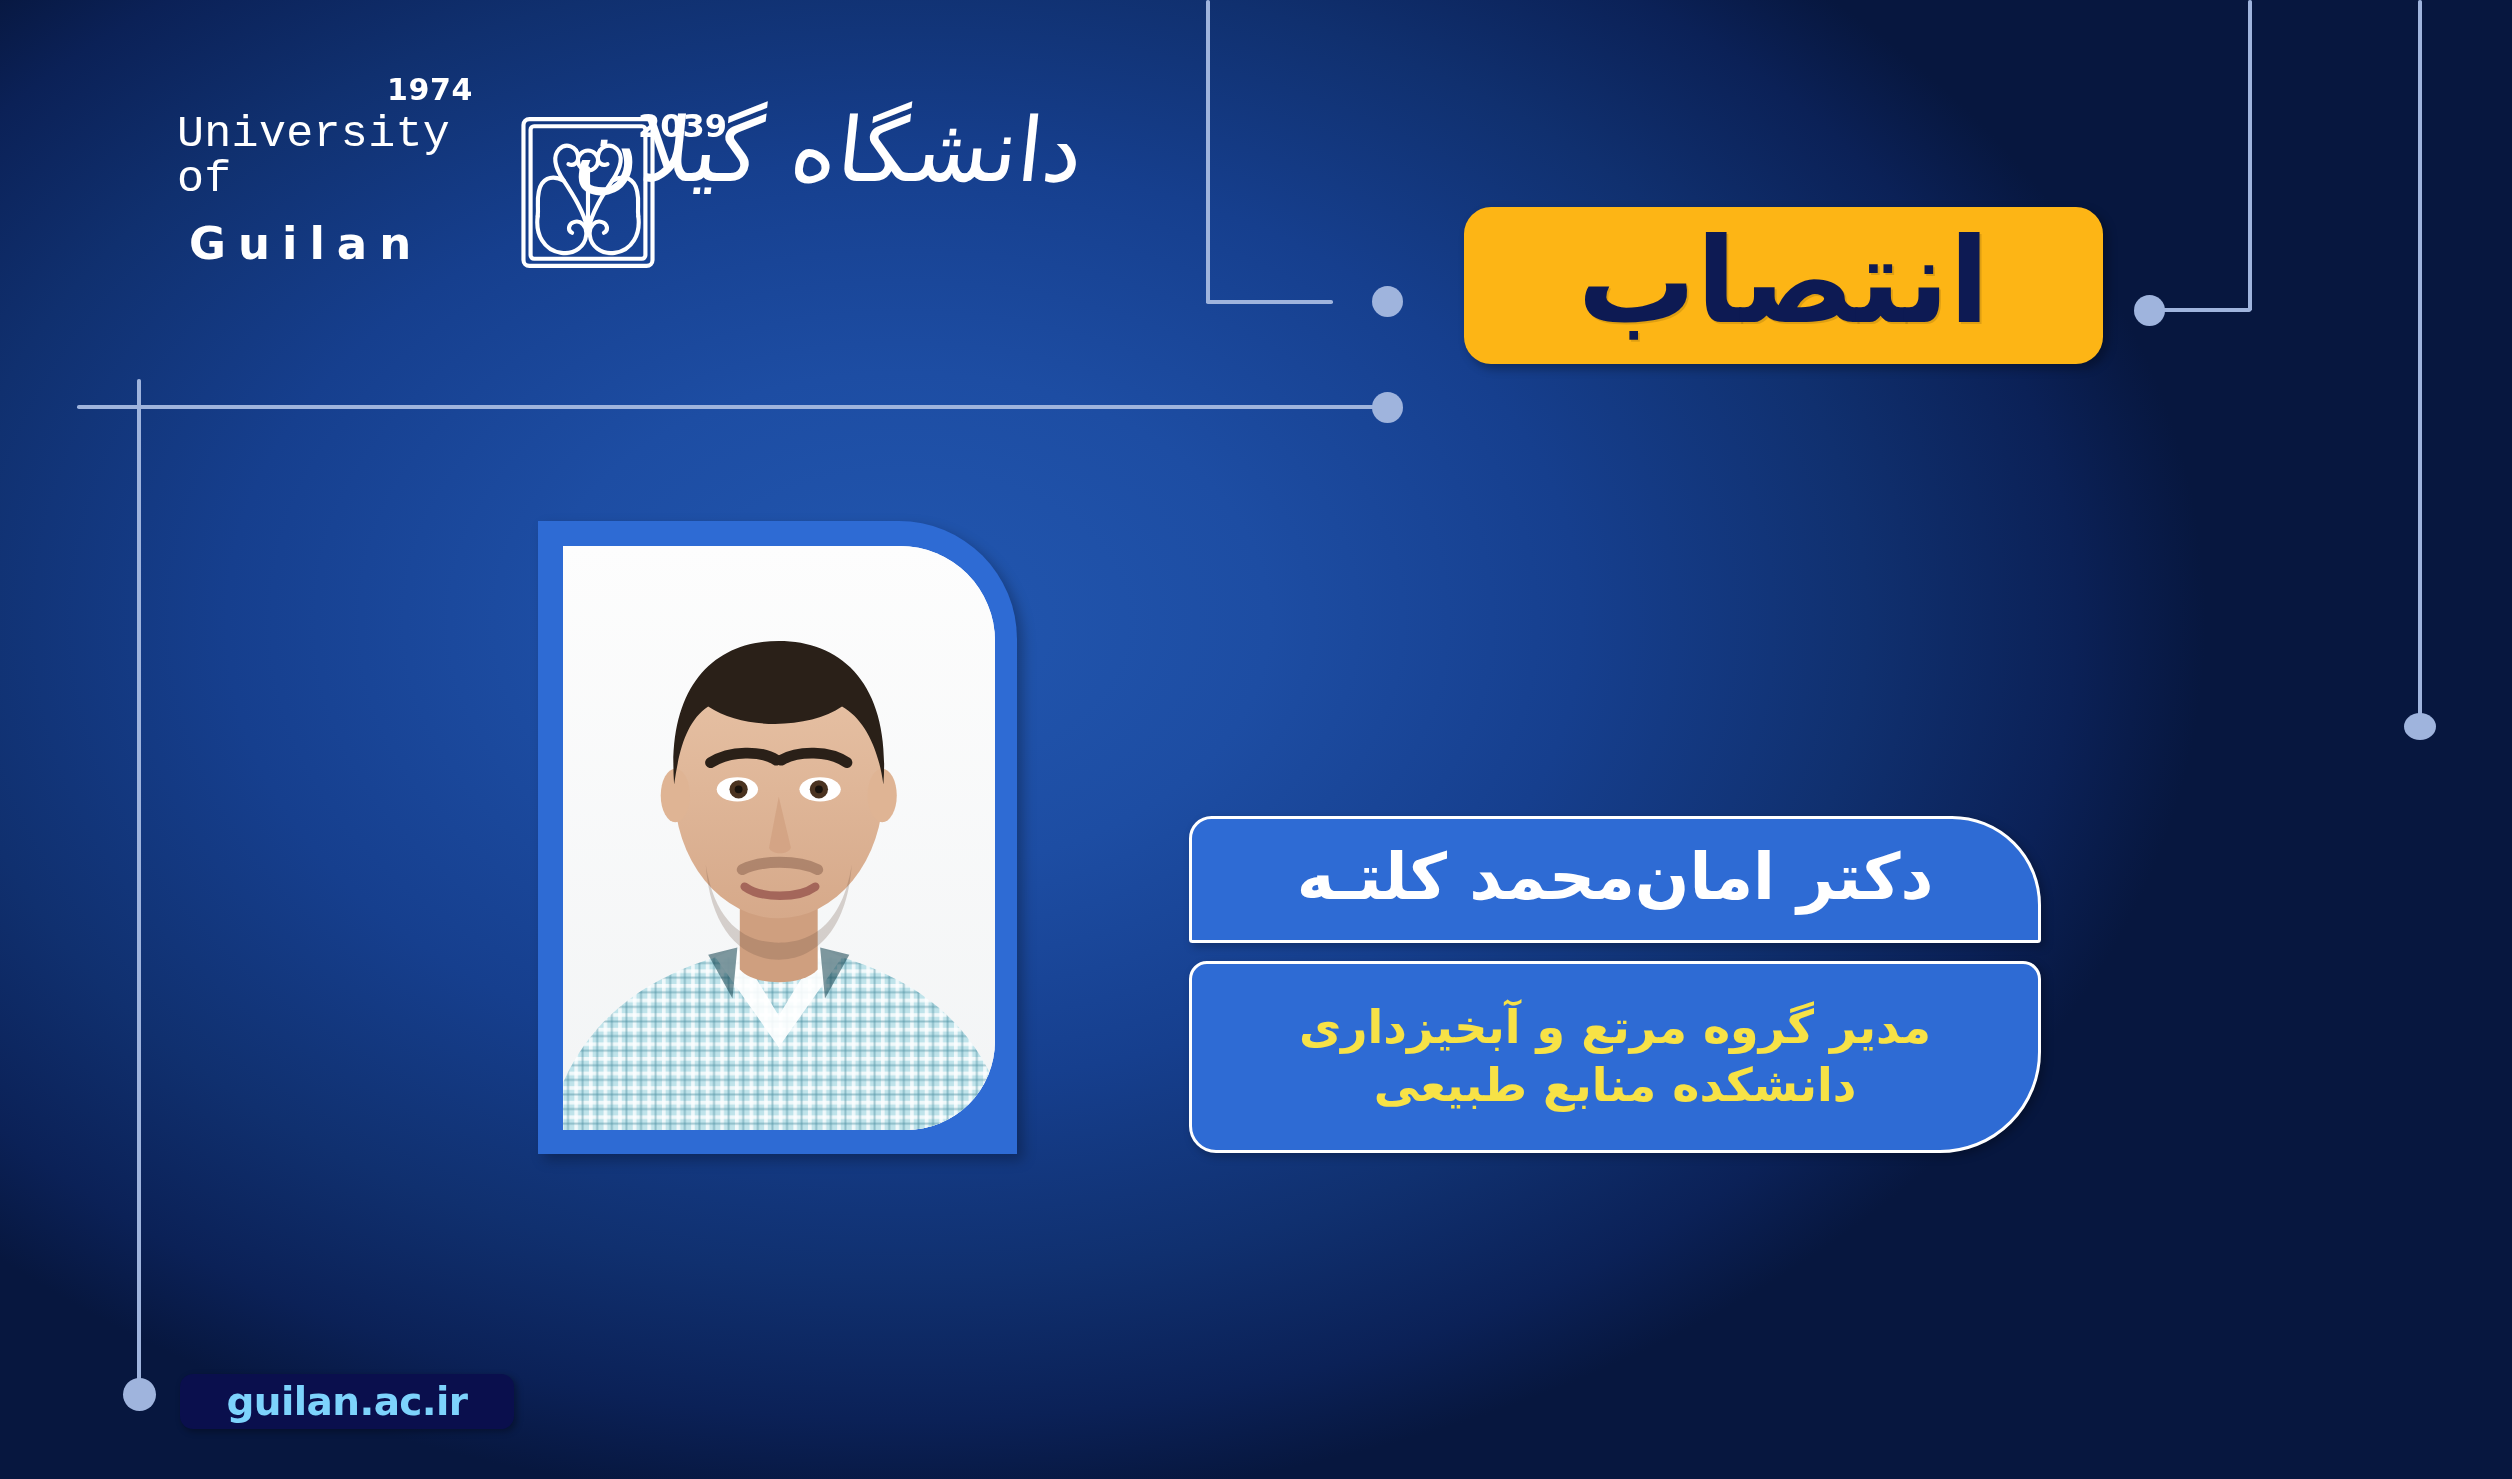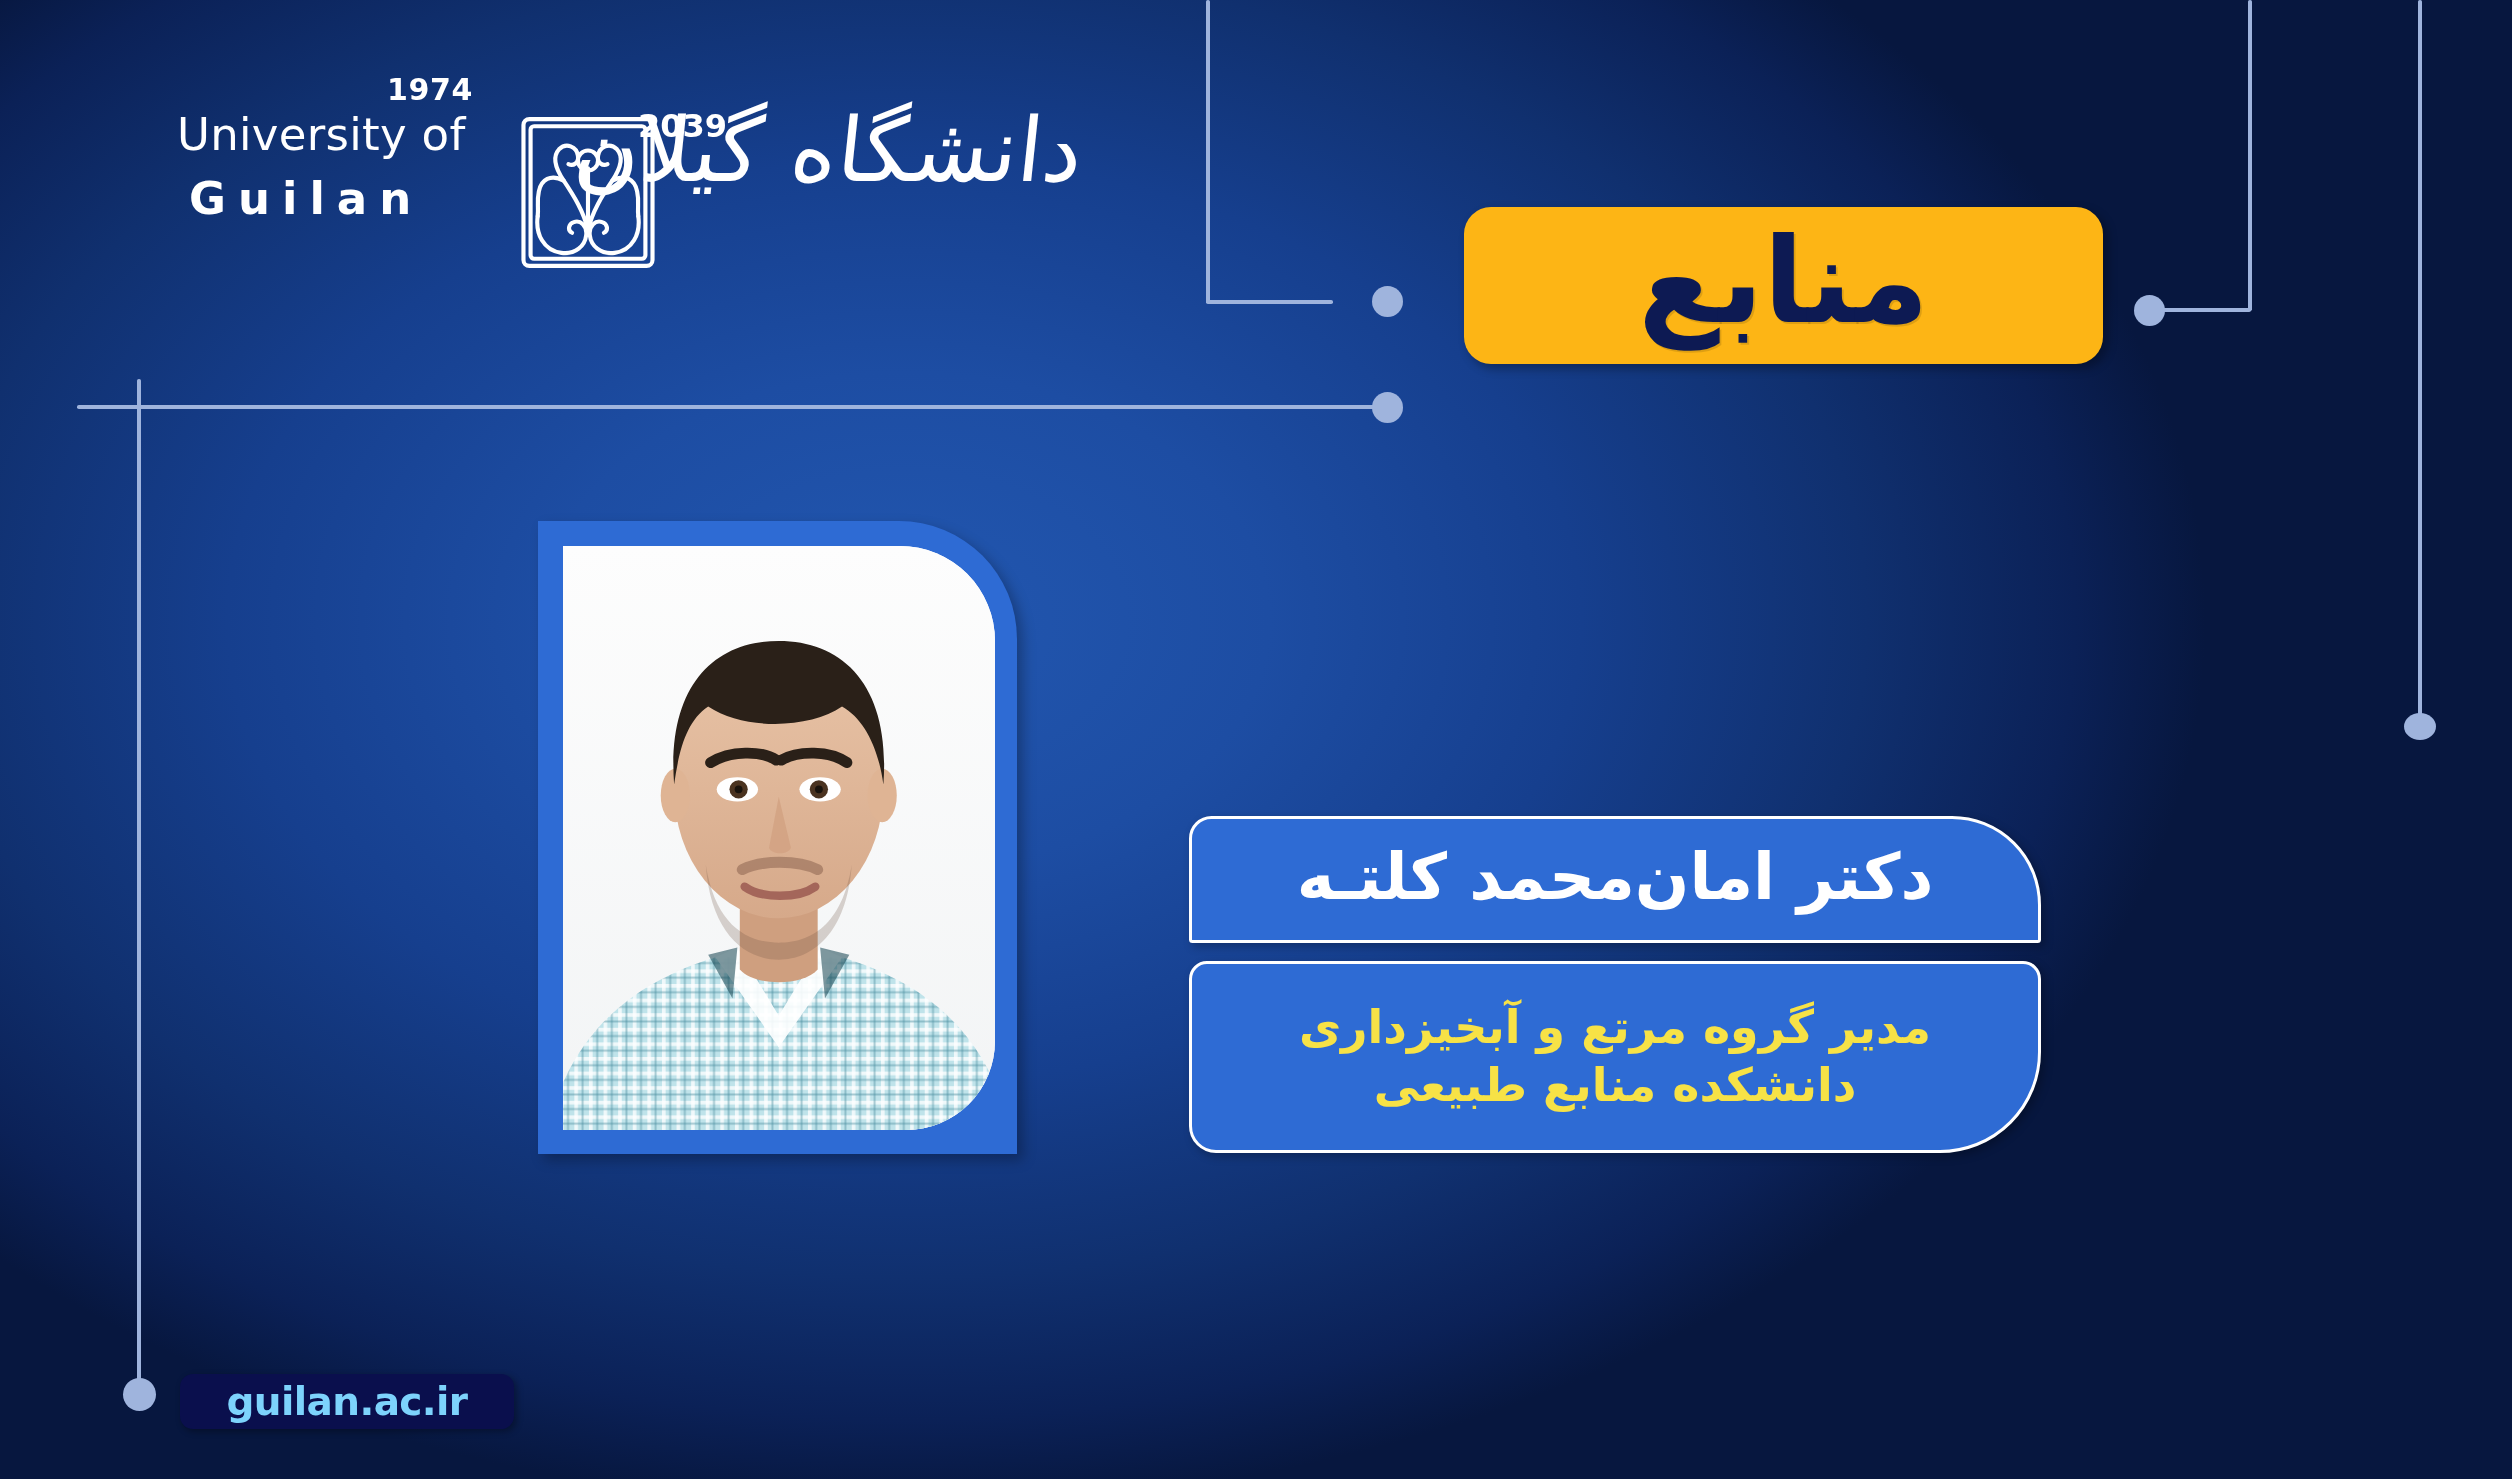--- a/index.html
+++ b/index.html
@@ -30,21 +30,21 @@
   #logo{ position:absolute; left:177px; top:112px; height:154px; display:flex; }
   #logo-en{
     color:#ffffff; text-align:left; line-height:1;
     font-family:"DejaVu Sans","Liberation Sans",sans-serif;
     position:relative; width:331px;
   }
   #logo-year{
     position:absolute; right:35px; top:-37px;
     font-size:30px; font-weight:700; letter-spacing:0.6px;
   }
-  #logo-uni{ font-size:45px; font-weight:400; letter-spacing:0.3px; display:block; }
+  #logo-uni{ font-size:45px; font-weight:400; letter-spacing:0.3px; display:block;font-family:Liberation Mono, monospace; }
   #logo-gui{ font-size:45px; font-weight:700; letter-spacing:12px; display:block; margin-top:19px; padding-left:12px; }
 
   #logo-mark{ width:148px; height:154px; margin:0 6px; position:relative; }
   #logo-fa{
     color:#fff; position:relative; width:414px; height:154px;
   }
   #logo-fa .fa-word{
     position:absolute; right:0; top:-6px;
     font-size:89px; line-height:1;
     font-family:"DejaVu Sans","Liberation Sans",sans-serif;
@@ -187,21 +187,21 @@
       </svg>
     </div>
 
     <div id="logo-fa">
       <span class="fa-year">2039</span>
       <span class="fa-word">دانشگاه گیلان</span>
     </div>
   </div>
 
   <div id="badge">
-    <span id="badge-text">منابع</span>
+    <span id="badge-text">انتصاب</span>
   </div>
 
   <div id="photo-frame">
     <div id="photo">
       <svg viewBox="0 0 360 480" preserveAspectRatio="xMidYMid slice" aria-hidden="true">
         <defs>
           <linearGradient id="bg" x1="0" y1="0" x2="0" y2="1">
             <stop offset="0" stop-color="#fdfdfd"></stop>
               <stop offset="1" stop-color="#f2f4f5"></stop>
           </linearGradient>

